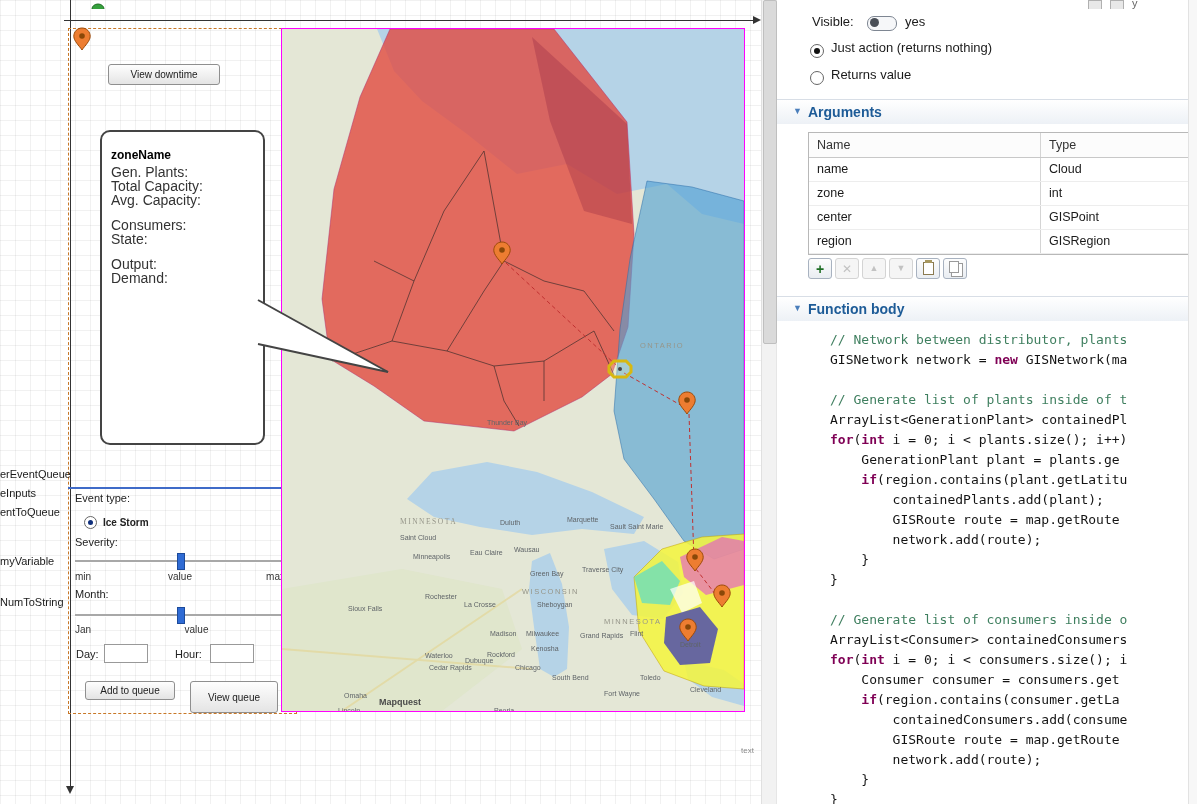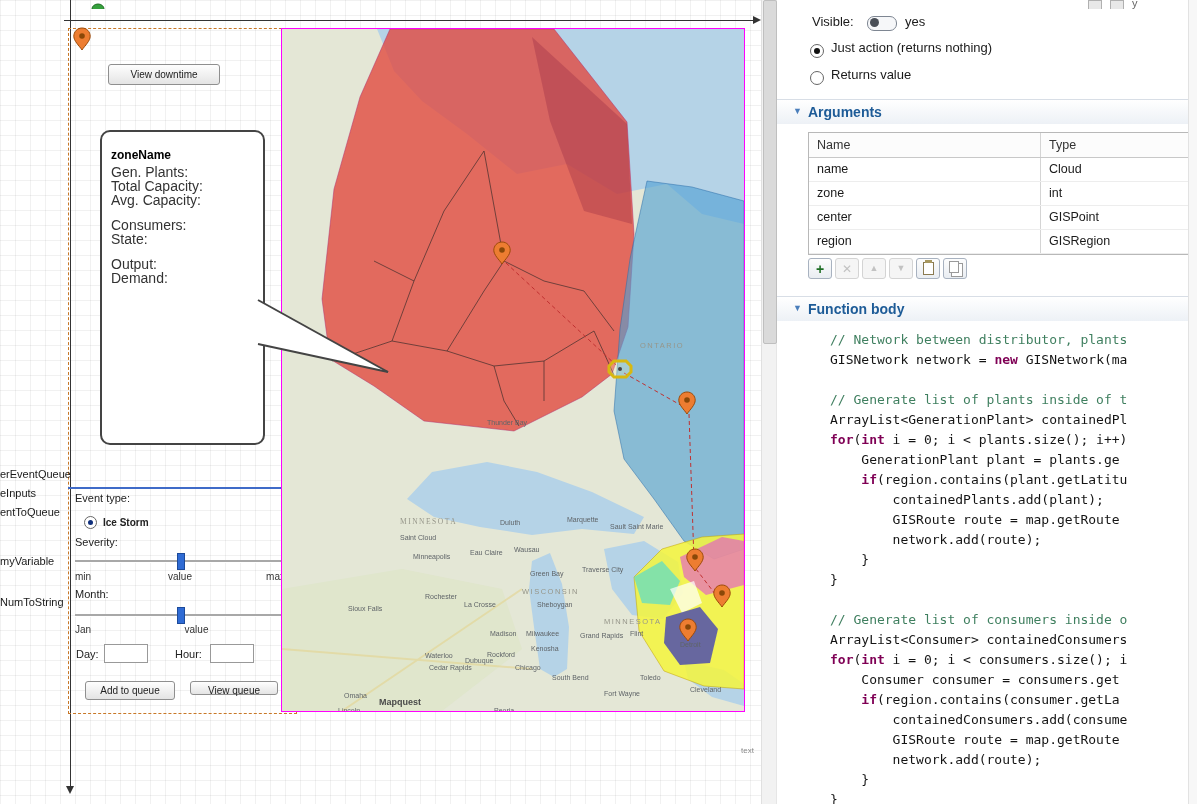--- a/index.html
+++ b/index.html
@@ -54,21 +54,21 @@
   .slider::before{content:"";position:absolute;left:0;right:0;top:7px;height:2px;
     background:#a8a8a8;border-bottom:1px solid #fff;}
   .shandle{position:absolute;left:50%;margin-left:-3px;top:0;width:6px;height:15px;
     background:#2f6bd4;border:1px solid #1c4a9a;}
   .slabels{left:75px;width:210px;height:12px;font-size:10px;color:#333;}
   .slab{position:absolute;top:0;}
   .sl-min{left:0;} .sl-val{left:50%;transform:translateX(-50%);} .sl-max{right:0;}
   .tfield{position:absolute;width:36px;height:15px;border:1px solid #999;background:#fff;
     font-size:11px;font-family:inherit;padding:1px 3px;}
   .btn-addq{left:85px;top:681px;width:90px;height:19px;line-height:17px;}
-  .btn-viewq{left:190px;top:681px;width:88px;height:14px;line-height:17px;}
+  .btn-viewq{left:190px;top:681px;width:88px;height:32px;line-height:17px;}
 
   
   .map{left:281px;top:28px;width:464px;height:684px;box-sizing:border-box;
     border:1px solid #ff00ff;background:#e4e7d6;overflow:hidden;}
   .map svg{position:absolute;left:0;top:0;}
   .map-labels{position:absolute;left:0;top:0;width:100%;height:100%;pointer-events:none;}
   .maplabel{position:absolute;font-size:7px;color:#5f6468;white-space:nowrap;}
   .maplabel.region{font-size:7.5px;letter-spacing:1.5px;color:#96968a;}
   .maplabel.attr{font-size:9px;font-weight:bold;color:#4a4a4a;}
 

